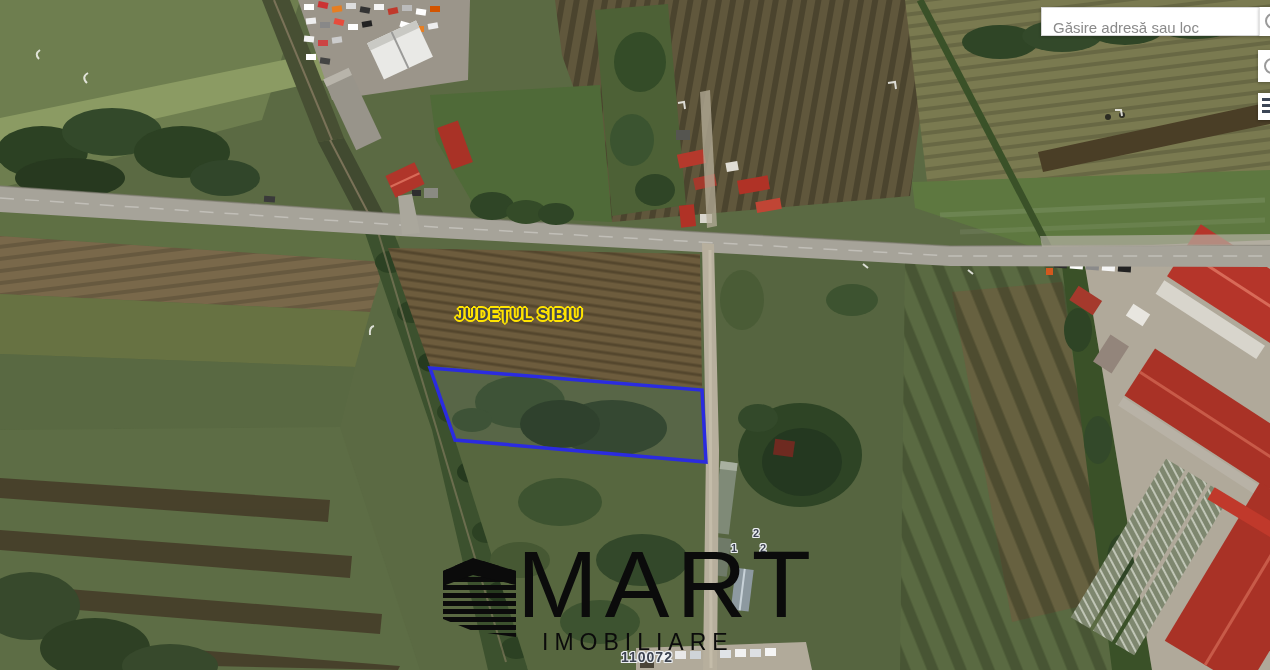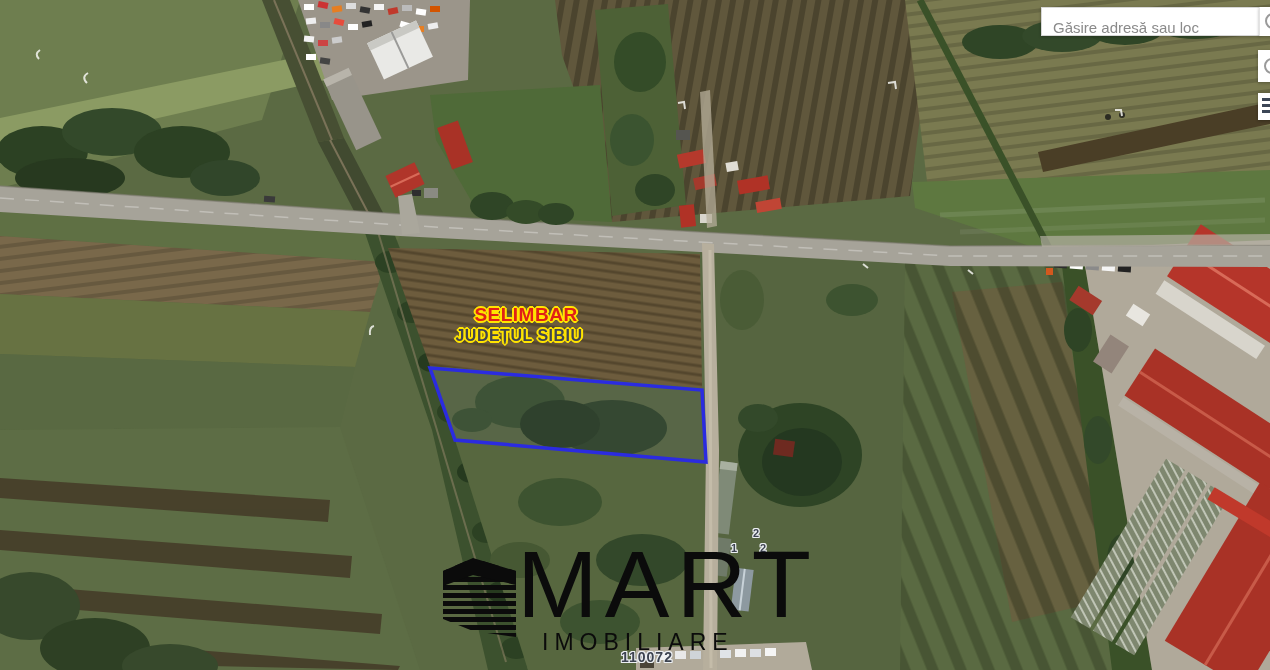--- a/index.html
+++ b/index.html
@@ -356,21 +356,20 @@
       <path d="M888,83 l7,-1 l1,7"></path>
       <path d="M1115,110 l6,0 l1,6"></path>
       <path d="M863,264 l5,4"></path>
       <path d="M968,270 l5,4"></path>
     </g>
 
     <polygon points="430,368 702,390 706,462 455,440" fill="rgba(43,43,224,0.04)" stroke="#2b2be0" stroke-width="3.5" stroke-linejoin="miter"></polygon>
   </svg>
 
   <div class="place-label">
-    <div class="place-line1" style="margin-left:14px;">SELIMBAR</div>
     <div class="place-line2">JUDEȚUL SIBIU</div>
   </div>
 
   <div id="parcel-number" class="cad-label">110072</div>
   <div id="marker-a" class="cad-label marker">2</div>
   <div id="marker-b" class="cad-label marker">1</div>
   <div id="marker-c" class="cad-label marker">2</div>
 
   <div class="watermark">
     <svg class="wm-icon" width="78" height="84" viewBox="0 0 78 84">

